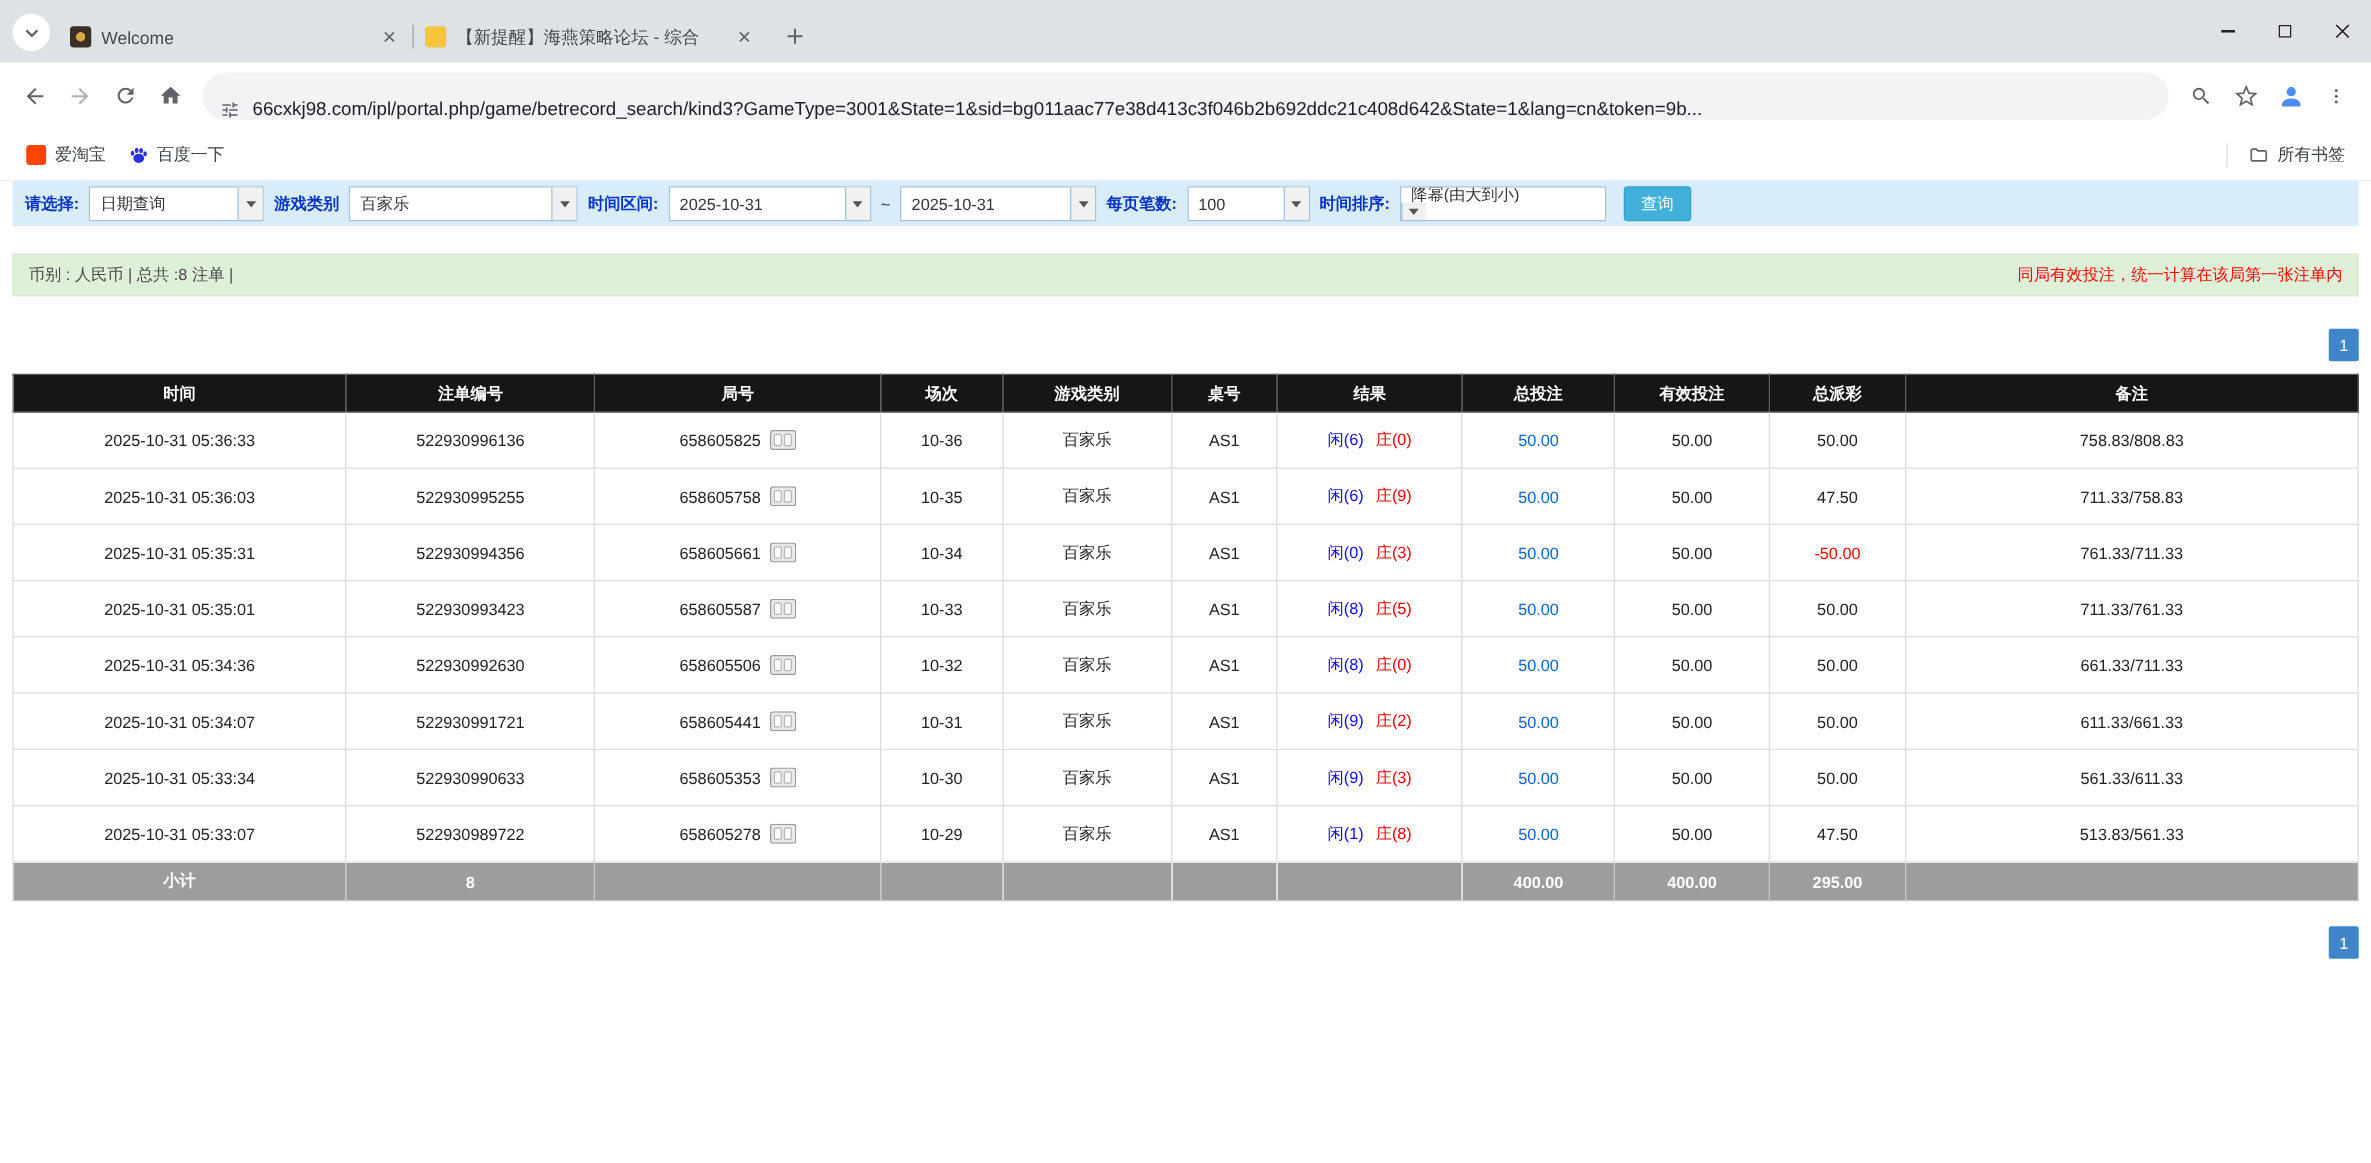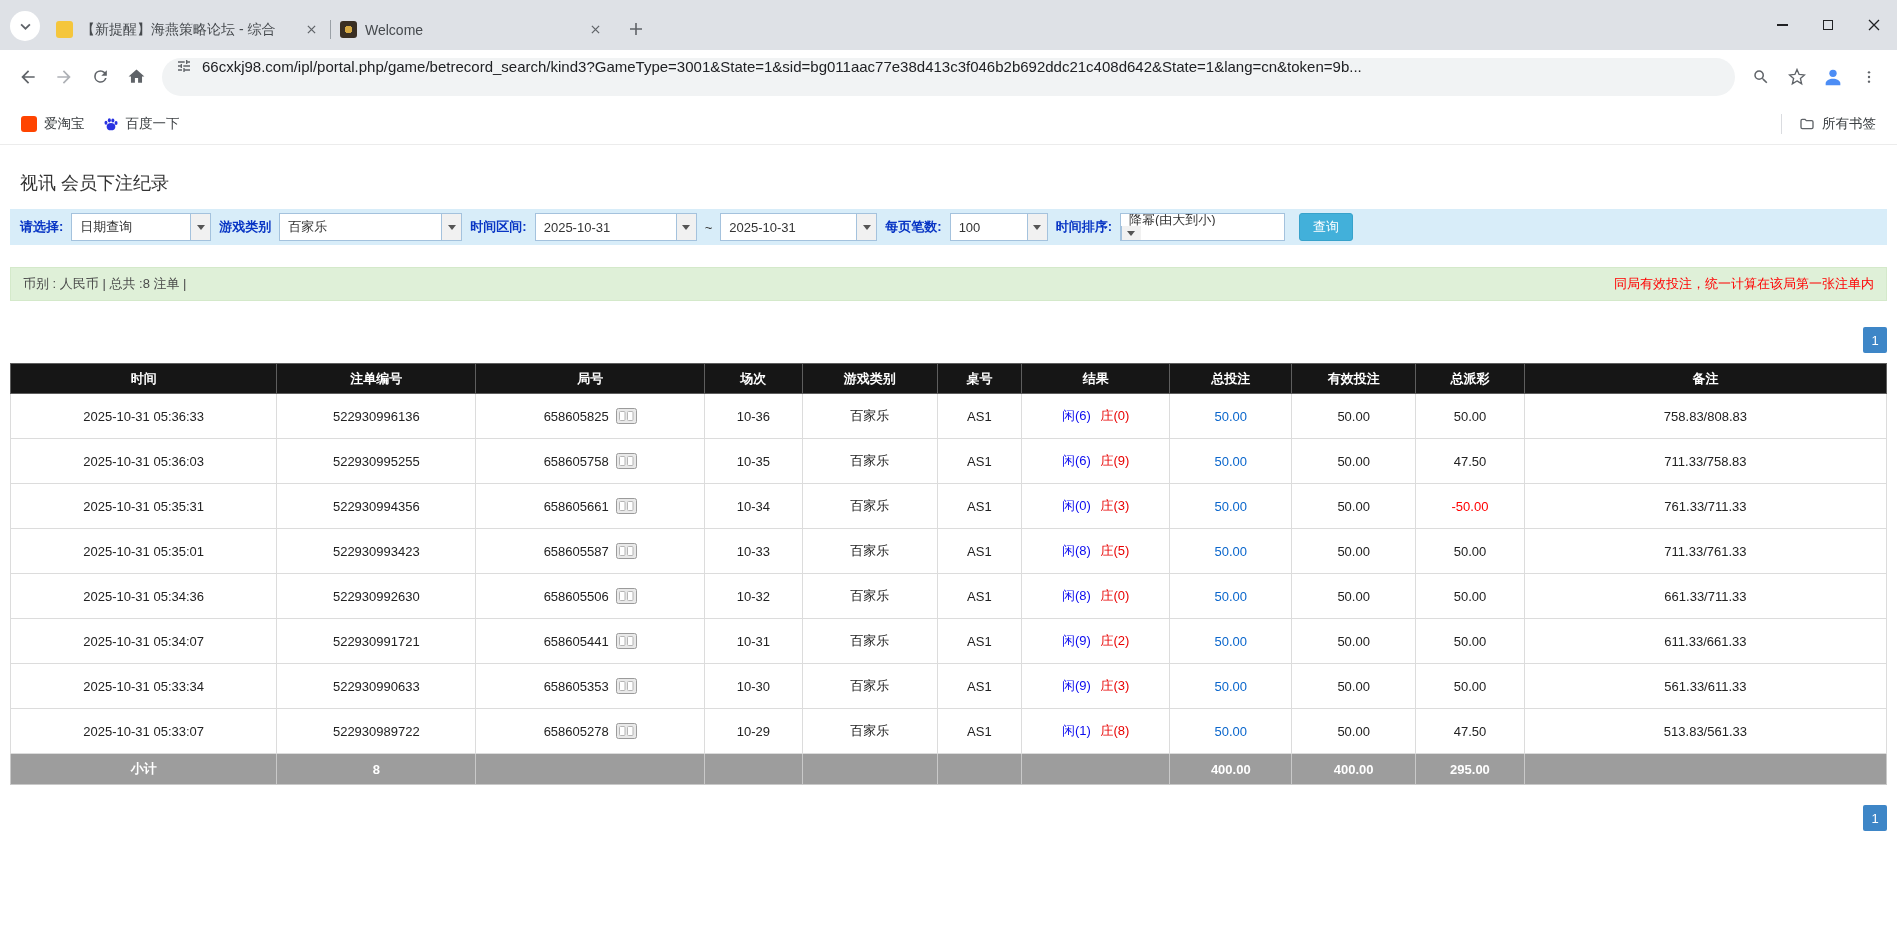--- a/index.html
+++ b/index.html
@@ -19,21 +19,21 @@
   .tab-title { flex: 1; white-space: nowrap; overflow: hidden; }
   .tab-close { width: 18px; height: 18px; flex: none; margin-left: 6px; display: flex; align-items: center; justify-content: center; border-radius: 50%; cursor: pointer; }
   .newtab { width: 28px; height: 28px; margin: 0 0 7px 8px; display: flex; align-items: center; justify-content: center; border-radius: 50%; cursor: pointer; flex: none; }
   .win-controls { position: absolute; right: 0; top: 0; height: 50px; display: flex; }
   .win-btn { width: 46px; height: 50px; display: flex; align-items: center; justify-content: center; cursor: pointer; }
   .minline { width: 11px; height: 1.5px; background: #202124; display: inline-block; }
   .maxbox { width: 10px; height: 10px; border: 1.5px solid #202124; display: inline-block; }
 
   .navbar { height: 53px; background: #fff; display: flex; align-items: center; padding: 0 10px; }
   .nav-icon { width: 36px; height: 36px; display: flex; align-items: center; justify-content: center; border-radius: 50%; flex: none; cursor: pointer; }
-  .addressbar { flex: 1; height: 38px; background: #f1f3f4; border-radius: 19px; display: flex; align-items: flex-start; padding: 0 14px; margin: 0 8px; min-width: 0; }
+  .addressbar { flex: 1; height: 38px; background: #f1f3f4; border-radius: 19px; display: flex; align-items: flex-end; padding: 0 14px; margin: 0 8px; min-width: 0; }
   .addressbar .tune { flex: none; margin-right: 10px; display: flex; }
   .url { font-size: 15px; color: #202124; white-space: nowrap; overflow: hidden; text-overflow: ellipsis; }
 
   .bookmarksbar { height: 42px; background: #fff; display: flex; align-items: center; padding: 0 12px; border-bottom: 1px solid #ececec; }
   .bookmark { display: flex; align-items: center; gap: 7px; padding: 5px 9px; font-size: 13.5px; color: #3c4043; border-radius: 7px; cursor: pointer; flex: none; }
   .bm-ico { width: 16px; height: 16px; border-radius: 3px; flex: none; }
   .taobao-ico { background: #ff4400; }
   .bm-spacer { flex: 1; }
   .bm-sep { width: 1px; height: 20px; background: #dadce0; margin: 0 8px; flex: none; }
 
@@ -76,32 +76,32 @@
 <div>
 
   <div class="tabbar">
     <div class="tab-search">
       <svg width="11" height="11" viewBox="0 0 10 10">
           <path d="M1 3l4 4 4-4" fill="none" stroke="#5f6368" stroke-width="1.6"></path>
         </svg>
     </div>
 
     <div class="tab">
-      <span class="favicon fav-forum"></span>
-      <span class="tab-title">【新提醒】海燕策略论坛 - 综合</span>
+      <span class="favicon fav-welcome"></span>
+      <span class="tab-title">Welcome</span>
       <span class="tab-close">
         <svg width="9" height="9" viewBox="0 0 10 10">
             <path d="M1 1l8 8M9 1L1 9" stroke="#5f6368" stroke-width="1.4"></path>
           </svg>
       </span>
     </div>
 
     <div class="tab">
-      <span class="favicon fav-welcome"></span>
-      <span class="tab-title">Welcome</span>
+      <span class="favicon fav-forum"></span>
+      <span class="tab-title">【新提醒】海燕策略论坛 - 综合</span>
       <span class="tab-close">
         <svg width="9" height="9" viewBox="0 0 10 10">
             <path d="M1 1l8 8M9 1L1 9" stroke="#5f6368" stroke-width="1.4"></path>
           </svg>
       </span>
     </div>
 
 
     <div class="newtab">
       <svg width="14" height="14" viewBox="0 0 14 14">
@@ -201,21 +201,20 @@
       <svg width="16" height="16" viewBox="0 0 24 24" fill="none" stroke="#5f6368" stroke-width="2">
           <path d="M3 7a2 2 0 0 1 2-2h4l2 2h8a2 2 0 0 1 2 2v8a2 2 0 0 1-2 2H5a2 2 0 0 1-2-2z"></path>
         </svg>
       <span>所有书签</span>
     </div>
   </div>
 </div>
 
 <div class="page">
 
-  <h1 class="page-title">视讯 会员下注纪录</h1>
 
   <div class="filterbar">
     <span class="flabel">请选择:</span>
     <div class="combo w140">
       <span class="cval">日期查询</span>
       <span class="carrow">
           <span class="tri-down"></span>
         </span>
     </div>
 

